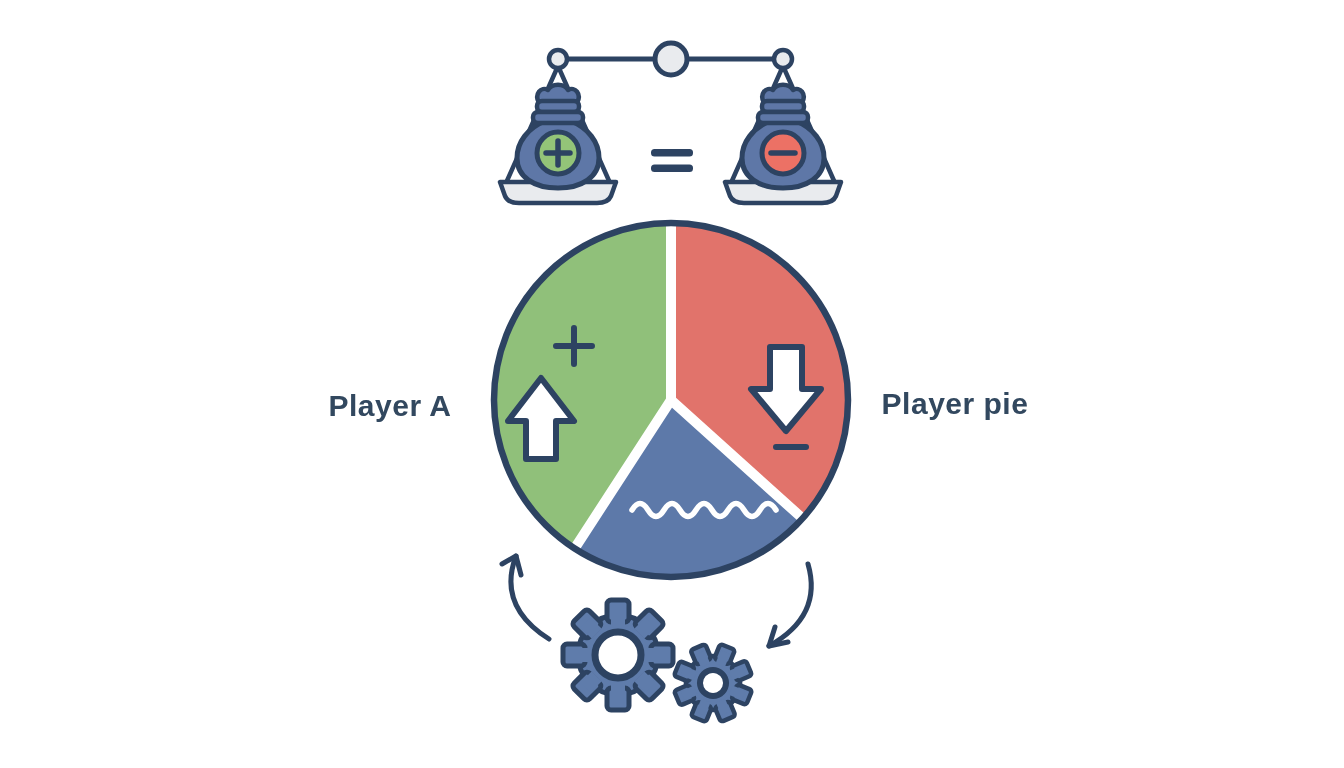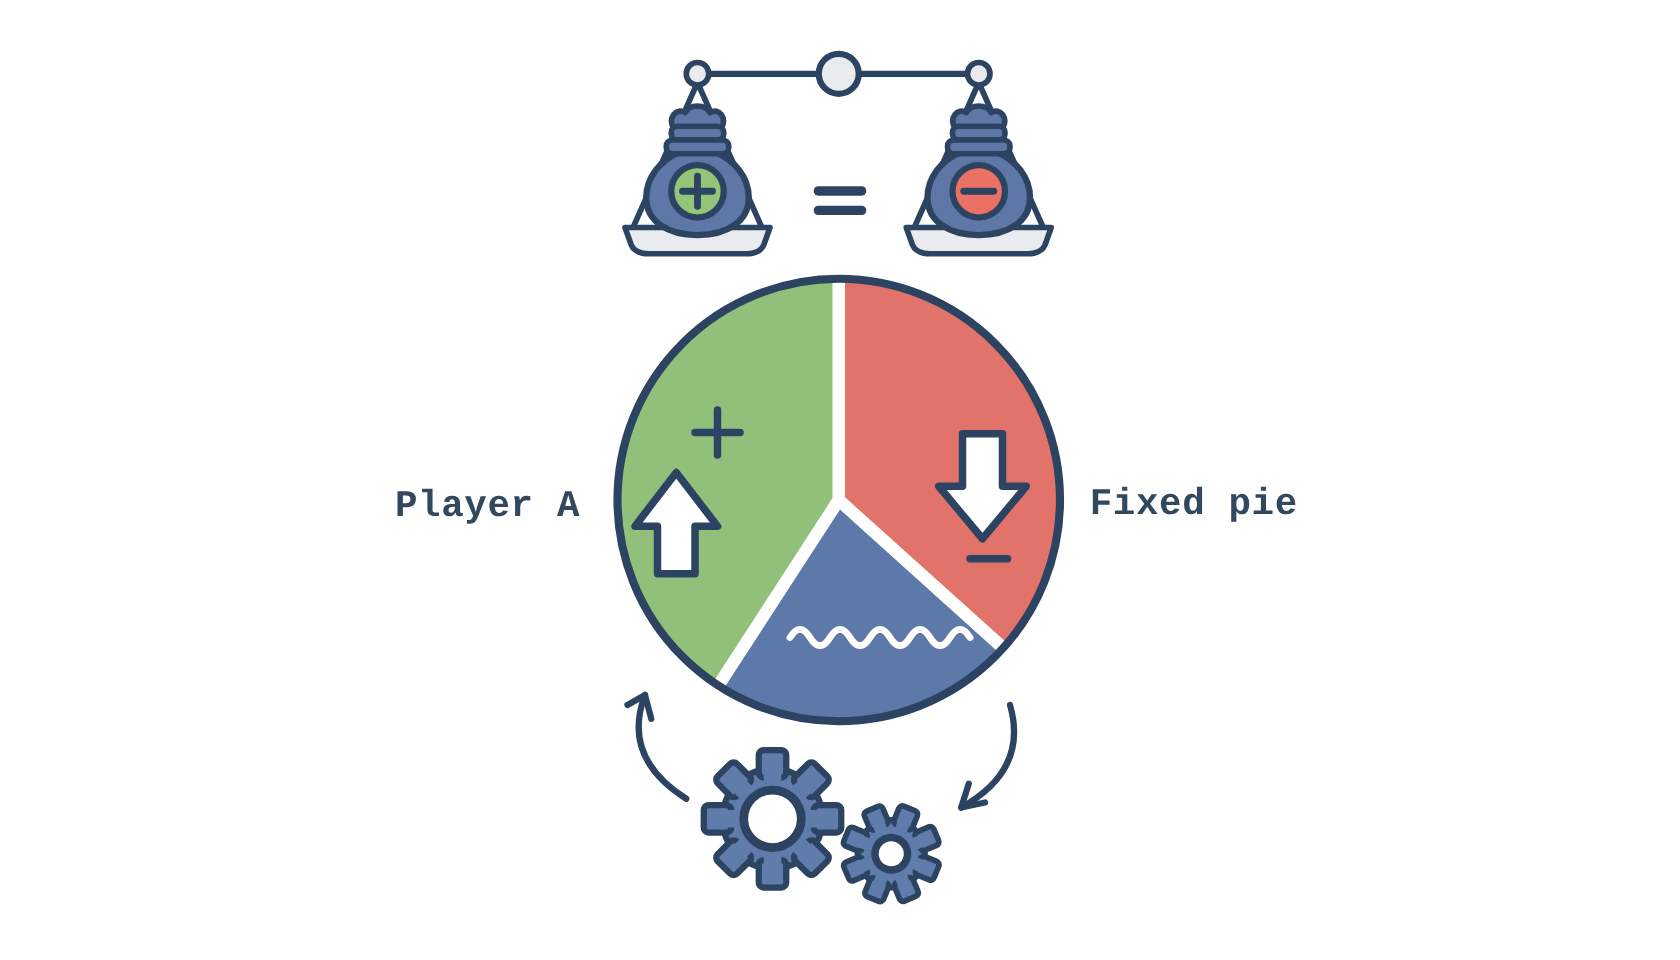--- a/index.html
+++ b/index.html
@@ -1,17 +1,17 @@
 <!DOCTYPE html>
 <html><head>
 <meta charset="utf-8">
 <style>
   html,body{margin:0;padding:0;background:#ffffff;}
   .canvas{position:relative;width:1344px;height:768px;background:#ffffff;overflow:hidden;
-          font-family:Liberation Mono, monospace;}
+          font-family:Liberation Sans, sans-serif;}
   svg{position:absolute;left:0;top:0;}
   .nvline{stroke:#2d4362;fill:none;}
   .arrow{fill:none;stroke:#2d4362;stroke-width:5;stroke-linecap:round;}
   .label{position:absolute;width:220px;text-align:center;font-size:30px;font-weight:bold;
          color:#32485f;letter-spacing:0.5px;}
   .label-left{left:280px;top:389px;}
   .label-right{left:845px;top:387px;}
 </style>
 </head>
 <body>
@@ -153,15 +153,15 @@
     <g transform="rotate(315)">
           <rect x="-8" y="-39" width="16" height="16" rx="3"></rect>
           <rect x="-5" y="-33" width="10" height="14" stroke="none"></rect>
         </g>
     <circle r="13" fill="#ffffff" stroke-width="6"></circle>
   </g>
 
 </svg>
 
   <div class="label label-left">Player A</div>
-  <div class="label label-right">Fixed pie</div>
+  <div class="label label-right">Player pie</div>
 
 </div>
 
 </body></html>

